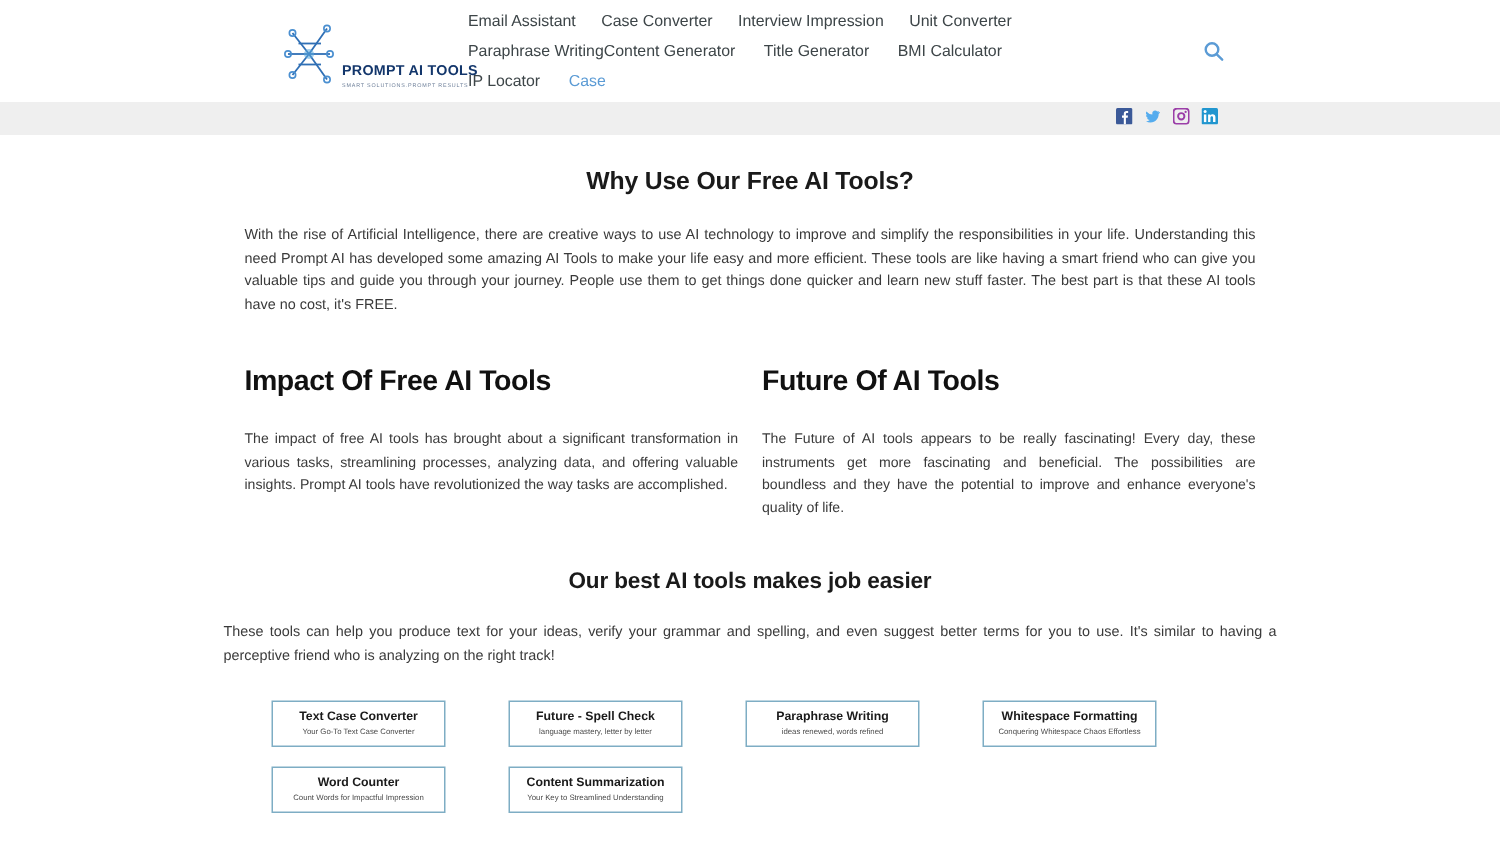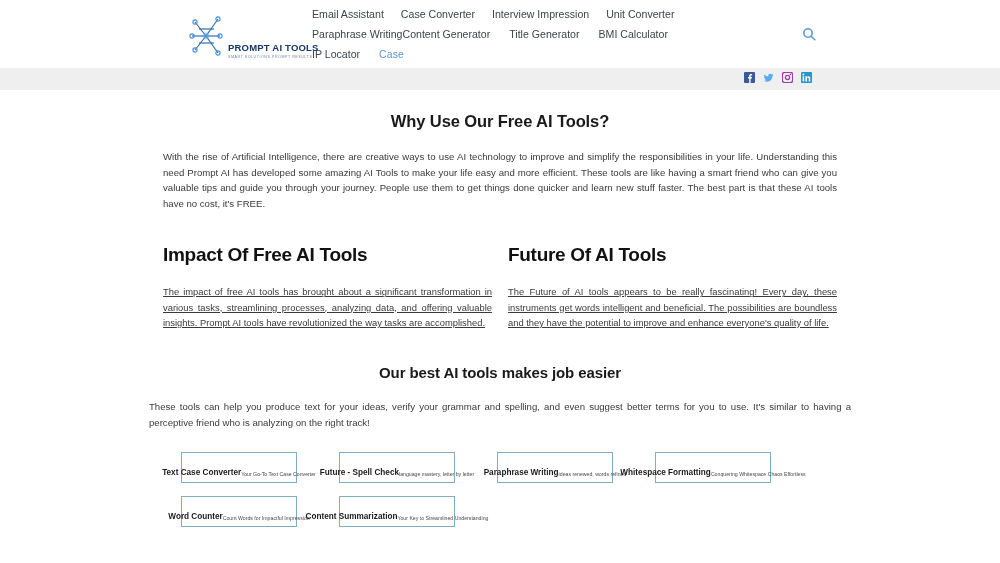--- a/index.html
+++ b/index.html
@@ -110,38 +110,38 @@
     font-weight: bold;
     color: #111111;
     letter-spacing: -0.3px;
     margin-bottom: 18px;
   }
   .col p {
     font-size: 9.4px;
     line-height: 15.2px;
     color: #3a3a3a;
     text-align: justify;
-    text-decoration: underline;
   }
 
   
   .cards {
     display: flex;
     flex-wrap: wrap;
     margin: 0 163px 0 181px;
     column-gap: 42px;
     row-gap: 13px;
   }
   .card {
     width: 116px;
     min-height: 31px;
     border: 1.5px solid #7eadc4;
     background: #ffffff;
     display: flex;
-    align-items: flex-end;
+    flex-direction: column;
+    align-items: center;
     justify-content: center;
     padding: 4px 3px;
     cursor: pointer;
   }
   .card-title {
     font-size: 8.2px;
     font-weight: bold;
     color: #1a1a1a;
     text-align: center;
     line-height: 10px;
@@ -252,21 +252,21 @@
 
     <p class="body-p wrap-a" style="margin-top:18px">With the rise of Artificial Intelligence, there are creative ways to use AI technology to improve and simplify the responsibilities in your life. Understanding this need Prompt AI has developed some amazing AI Tools to make your life easy and more efficient. These tools are like having a smart friend who can give you valuable tips and guide you through your journey. People use them to get things done quicker and learn new stuff faster. The best part is that these AI tools have no cost, it's FREE.</p>
 
     <div class="two-col" style="margin-top:33px">
       <div class="col">
         <h3>Impact Of Free AI Tools</h3>
         <p>The impact of free AI tools has brought about a significant transformation in various tasks, streamlining processes, analyzing data, and offering valuable insights. Prompt AI tools have revolutionized the way tasks are accomplished.</p>
       </div>
       <div class="col">
         <h3>Future Of AI Tools</h3>
-        <p>The Future of AI tools appears to be really fascinating! Every day, these instruments get words intelligent and beneficial. The possibilities are boundless and they have the potential to improve and enhance everyone's quality of life.</p>
+        <p>The Future of AI tools appears to be really fascinating! Every day, these instruments get more fascinating and beneficial. The possibilities are boundless and they have the potential to improve and enhance everyone's quality of life.</p>
       </div>
     </div>
 
     <h2 class="h2-center" style="margin-top:34px; font-size:15px">Our best AI tools makes job easier</h2>
 
     <p class="body-p wrap-b" style="margin-top:18px">These tools can help you produce text for your ideas, verify your grammar and spelling, and even suggest better terms for you to use. It's similar to having a perceptive friend who is analyzing on the right track!</p>
 
     <div class="cards" style="margin-top:22px">
       <div class="card">
         <span class="card-title">Text Case Converter</span>

